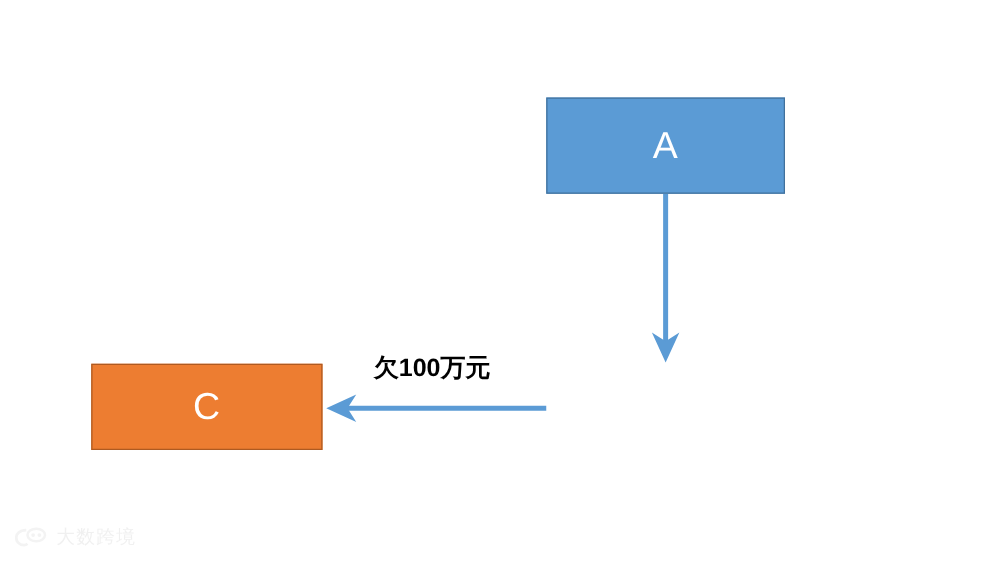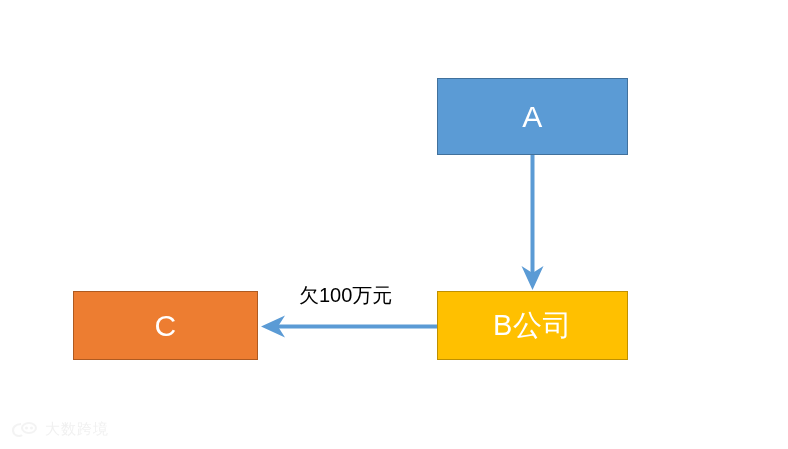--- a/index.html
+++ b/index.html
@@ -68,20 +68,21 @@
     height: 449px;
     pointer-events: none;
   }
   .edge-label {
     position: absolute;
     color: #000000;
     font-size: 20px;
     line-height: 1;
     white-space: nowrap;
     user-select: none;
+    font-weight: bold;
   }
   #edge-label-debt {
     left: 299px;
     top: 285px;
   }
   #watermark {
     position: absolute;
     left: 12px;
     top: 420px;
     display: flex;
@@ -112,23 +113,20 @@
     <g>
       <line x1="437" y1="326.5" x2="275" y2="326.5" stroke="#5B9BD5" stroke-width="4"></line>
       <path d="M 285 315.5 L 261 326.5 L 285 337.5 L 278 326.5 Z" fill="#5B9BD5"></path>
     </g>
   </svg>
 
   <div class="node" id="node-a">
     <span class="node-label">A</span>
   </div>
 
-  <div class="node" id="node-b">
-    <span class="node-label">B公司</span>
-  </div>
 
   <div class="node" id="node-c">
     <span class="node-label">C</span>
   </div>
 
   <div class="edge-label" id="edge-label-debt">欠100万元</div>
 
   <div id="watermark">
     <svg width="28" height="18" viewBox="0 0 28 18">
       <path d="M 9 3 C 3 3 1 7 1 9 C 1 12 3 15 7 15 C 9 15 10 14 10 14" fill="none" stroke="#d8d8d8" stroke-width="2.2"></path>

